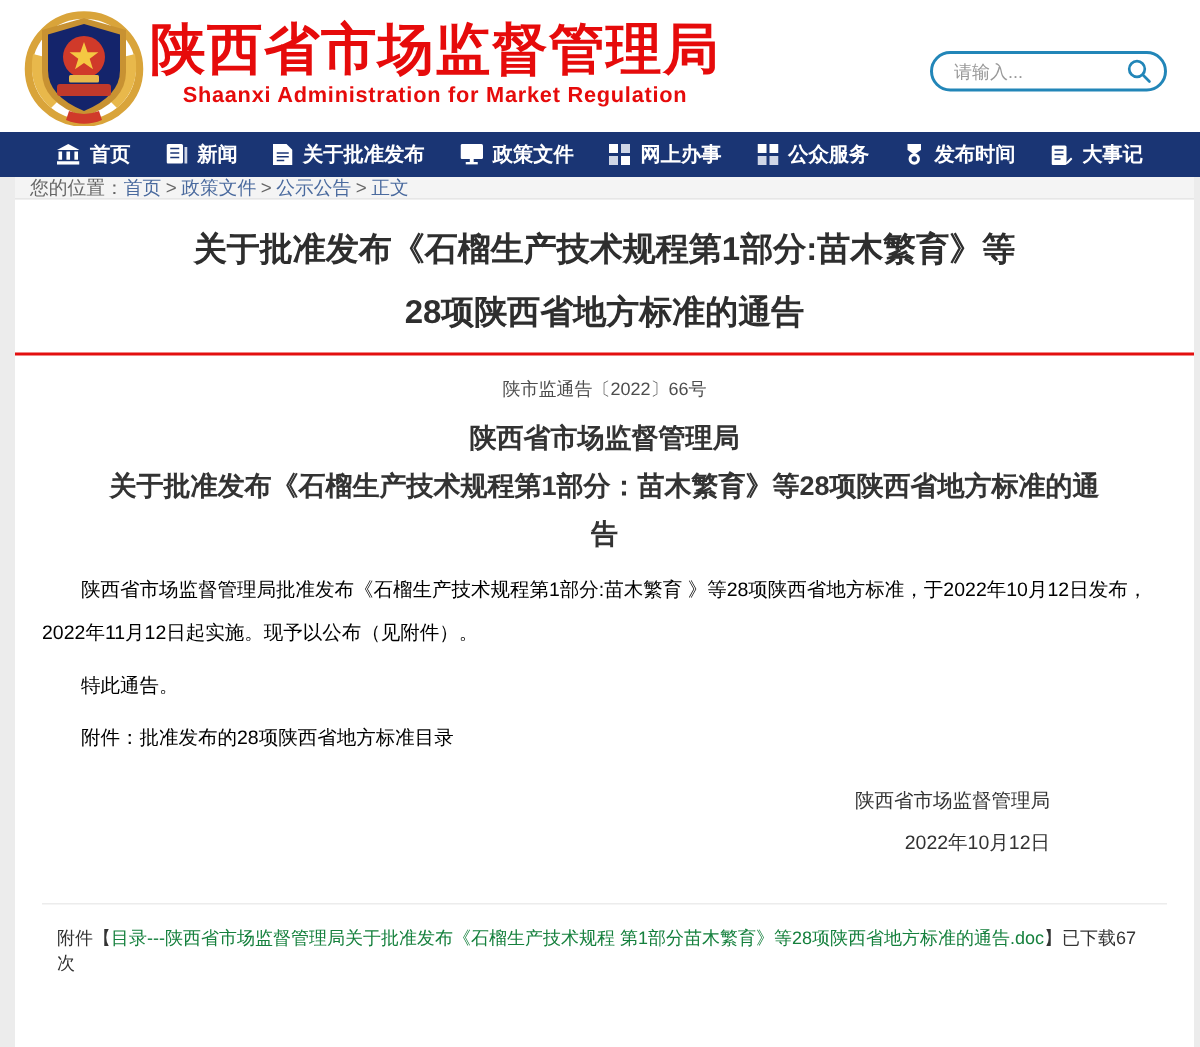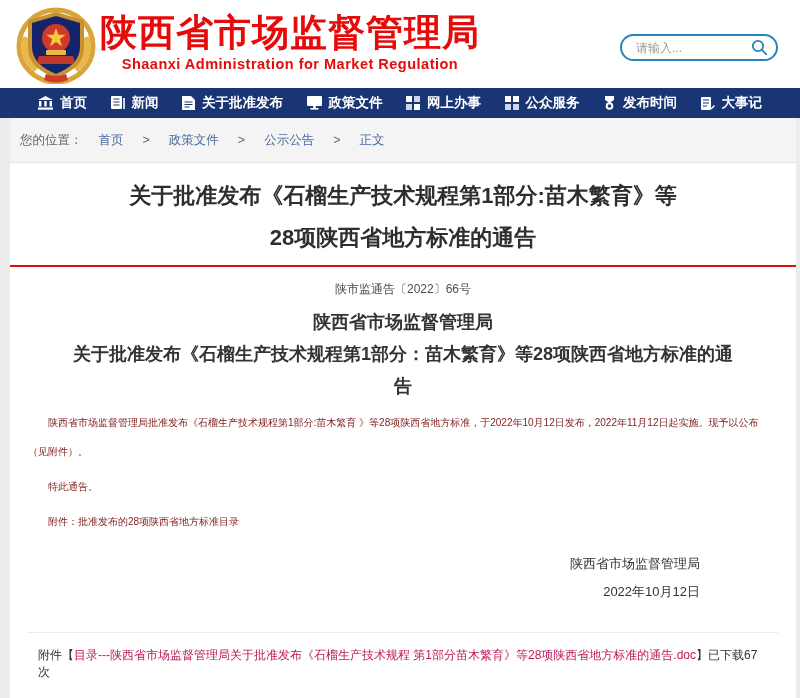--- a/index.html
+++ b/index.html
@@ -26,42 +26,42 @@
   .search-input { border:none; outline:none; flex:1; font-size:12px; color:#333; background:transparent; width:100px; }
   .search-input::placeholder { color:#999; }
   .search-btn { background:none; border:none; cursor:pointer; display:flex; align-items:center; padding:0; }
 
   
   .nav { width:800px; margin-left:-10px; height:30px; background:#1a3574; display:flex; align-items:center; justify-content:space-between; padding:0 38px; }
   .nav-item { display:flex; align-items:center; gap:7px; color:#fff; font-size:13.5px; font-weight:bold; cursor:pointer; white-space:nowrap; }
   .nav-item svg { display:block; }
 
   
-  .breadcrumb { height:45px; background:#f4f4f4; border-bottom:1px solid #e6e6e6; display:flex; align-items:center; padding-left:10px; font-size:12.5px; color:#666;gap:16px; }
+  .breadcrumb { height:15px; background:#f4f4f4; border-bottom:1px solid #e6e6e6; display:flex; align-items:center; padding-left:10px; font-size:12.5px; color:#666; }
   .breadcrumb a { color:#4a6a9e; text-decoration:none; cursor:pointer; }
   .crumb-sep { margin:0 3px; color:#666; }
 
   
   .article-head { text-align:center; padding-top:18px; }
   .article-title-line { font-size:22px; color:#2e2e2e; line-height:30px; font-weight:700; }
   .article-title-line + .article-title-line { margin-top:12px; }
   .publish-row { margin-top:10px; font-size:12px; color:#666; }
   .red-divider { border:none; border-top:2px solid #e30f0f; margin:12px 0 0 0; width:100%; }
 
   
   .article-body { padding:14px 18px 0 18px; }
   .doc-number { text-align:center; font-size:12px; color:#4d4d4d; }
   .body-title { text-align:center; font-size:18px; font-weight:bold; color:#333; line-height:32px; margin-top:8px; }
   .body-title-2 { text-align:center; font-size:18px; font-weight:bold; color:#333; line-height:32px; padding:0 40px; }
-  .body-para { font-size:10px; color:#7f1d1d; line-height:29px; text-indent:2em; margin-top:6px; }
+  .body-para { font-size:13px; color:#000000; line-height:29px; text-indent:2em; margin-top:6px; }
   .sign-block { text-align:right; padding-right:78px; font-size:13px; color:#333; margin-top:14px; line-height:28px; }
 
   
   .attachment { margin-top:26px; border-top:1px solid #ececec; padding:14px 10px 10px 10px; font-size:12px; color:#333; }
-  .attachment a { color:#be185d; text-decoration:none; cursor:pointer; }
+  .attachment a { color:#15803d; text-decoration:none; cursor:pointer; }
 </style>
 </head>
 <body>
 
 <div class="page">
 
   <div class="header">
     <svg class="logo" viewBox="0 0 80 78">
       <ellipse cx="40" cy="40" rx="37" ry="36" fill="none" stroke="#d9a43a" stroke-width="5"></ellipse>
       <path d="M6 30 Q2 52 18 66 L26 58 Q12 48 14 32 Z" fill="#e8b84b"></path>

